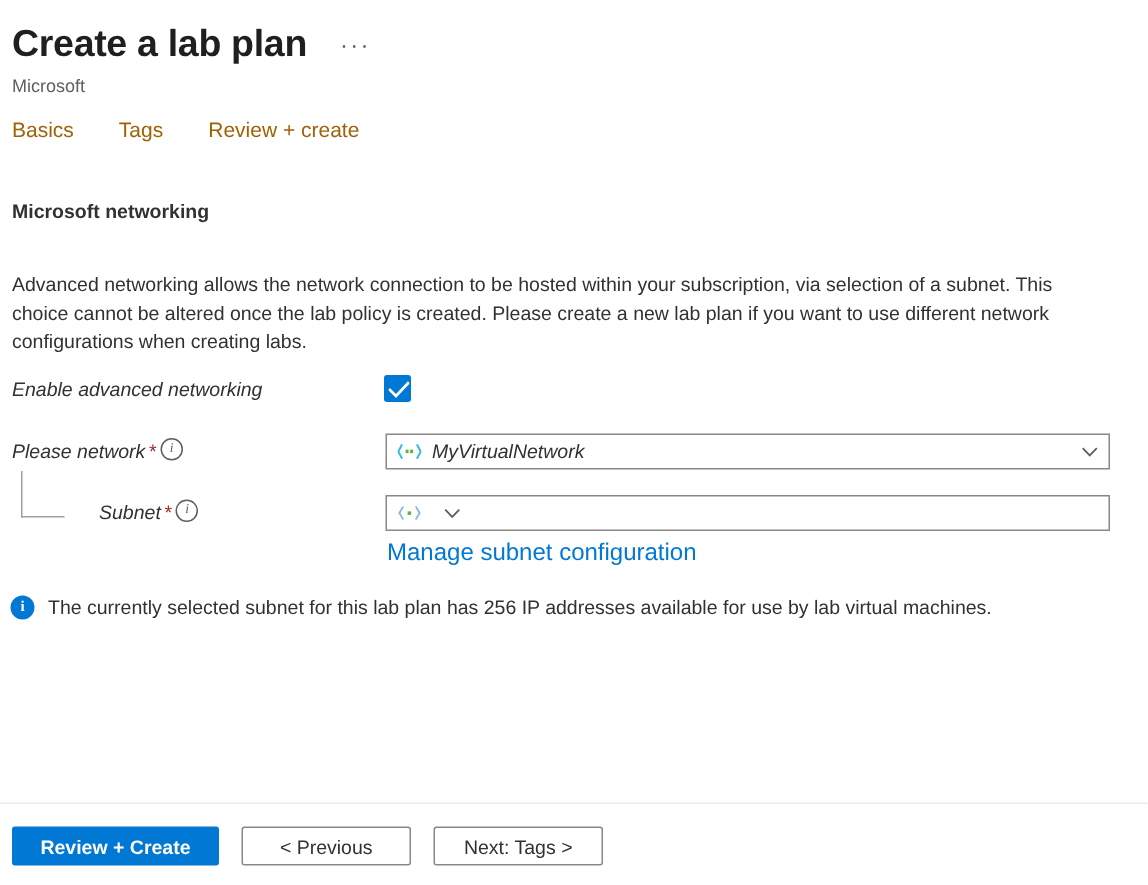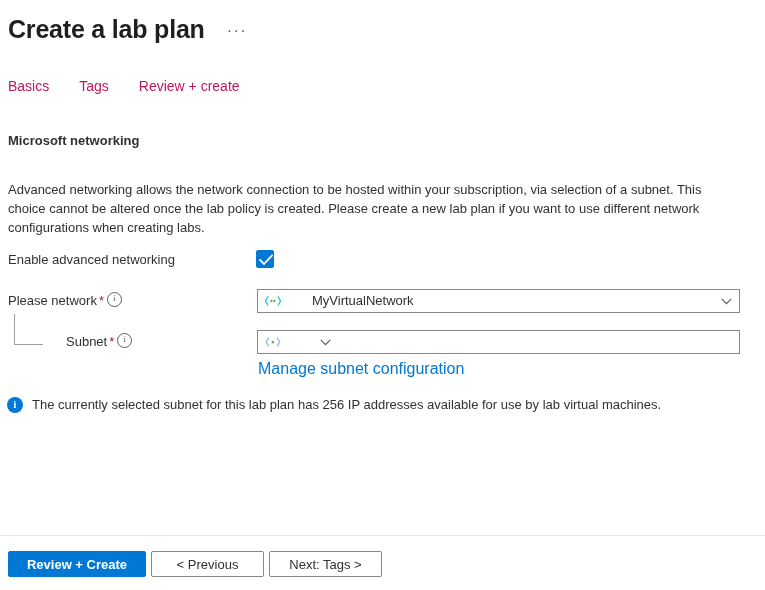--- a/index.html
+++ b/index.html
@@ -60,21 +60,21 @@
     position: absolute;
     left: 8px;
     top: 76px;
     display: flex;
     align-items: flex-start;
   }
   .tab {
     position: relative;
     font-size: 14px;
     line-height: 20px;
-    color: #be185d;
+    color: #a16207;
     padding: 0 0 8px 0;
     margin-right: 30px;
     cursor: pointer;
     white-space: nowrap;
   }
   .tab:last-child { margin-right: 0; }
   .tab.active {
     font-weight: 600;
     color: #201f1e;
   }
@@ -107,20 +107,21 @@
     line-height: 19px;
     color: #323130;
   }
 
   
   .form-area {
     position: absolute;
     left: 0;
     top: 248px;
     width: 752px;
+    font-style: italic;
   }
   .form-row {
     position: relative;
     height: 41px;
   }
   .form-label {
     position: absolute;
     left: 8px;
     top: 3px;
     font-size: 13px;
@@ -195,21 +196,20 @@
     left: 257px;
     top: 0;
     width: 483px;
     height: 24px;
     border: 1px solid #8a8886;
     background: #ffffff;
     box-sizing: border-box;
     display: flex;
     align-items: center;
     cursor: pointer;
-    gap: 24px;
   }
   .dd-icon {
     flex: 0 0 auto;
     margin-left: 7px;
     margin-right: 7px;
     width: 16px;
     height: 14px;
     display: block;
   }
   .dd-text {
@@ -310,31 +310,32 @@
     border: 1px solid #0078d4;
     color: #ffffff;
     font-weight: 600;
     min-width: 138px;
   }
   .btn-secondary {
     background: #ffffff;
     border: 1px solid #8a8886;
     color: #323130;
     min-width: 113px;
-    margin-left: 5px;
+    margin-left: 15px;
   }
 </style>
 </head>
 <body>
 
 <div class="page-header">
   <div class="title-row">
     <div class="page-title">Create a lab plan</div>
     <div class="ellipsis-btn">···</div>
   </div>
+  <div class="page-subtitle">Microsoft</div>
 </div>
 
 <div class="tabs">
   <div class="tab">Basics</div>
   <div class="tab">Tags</div>
   <div class="tab">Review + create</div>
 </div>
 
 <div class="section-heading">Microsoft networking</div>
 <div class="section-desc">Advanced networking allows the network connection to be hosted within your subscription, via selection of a subnet. This choice cannot be altered once the lab policy is created. Please create a new lab plan if you want to use different network configurations when creating labs.</div>

